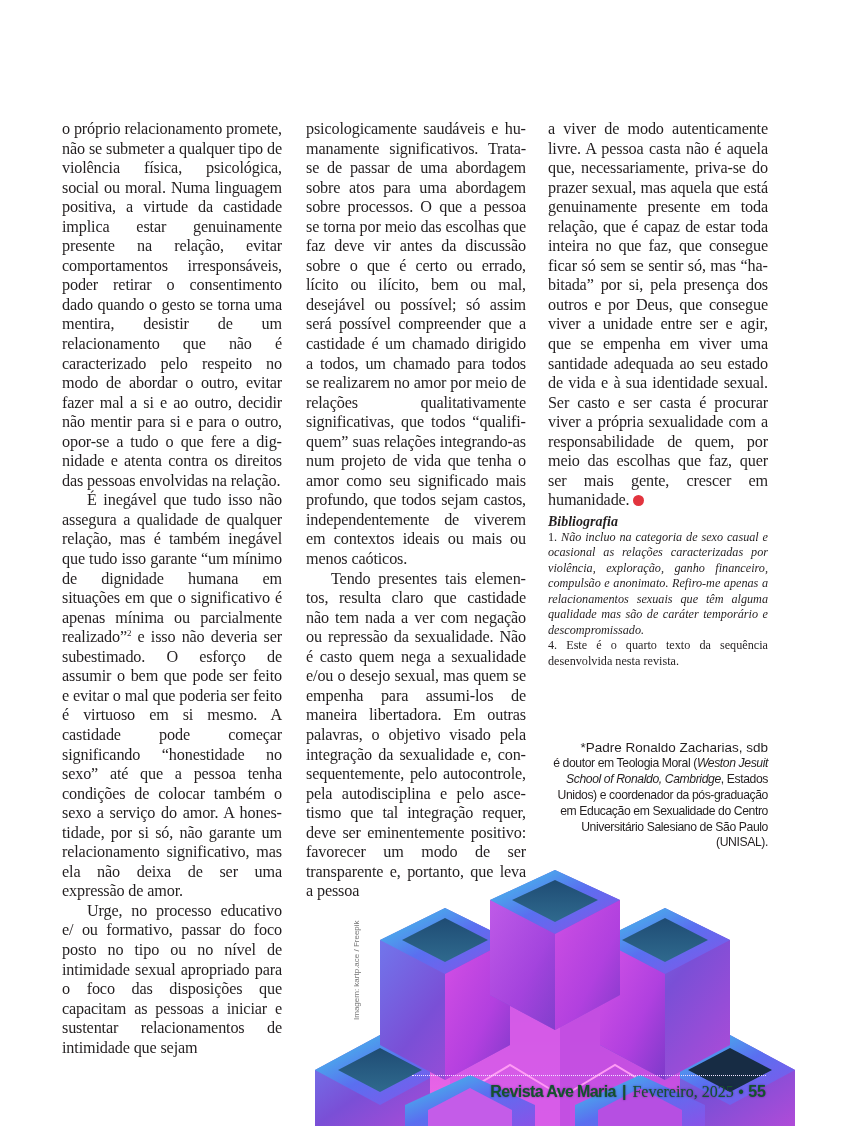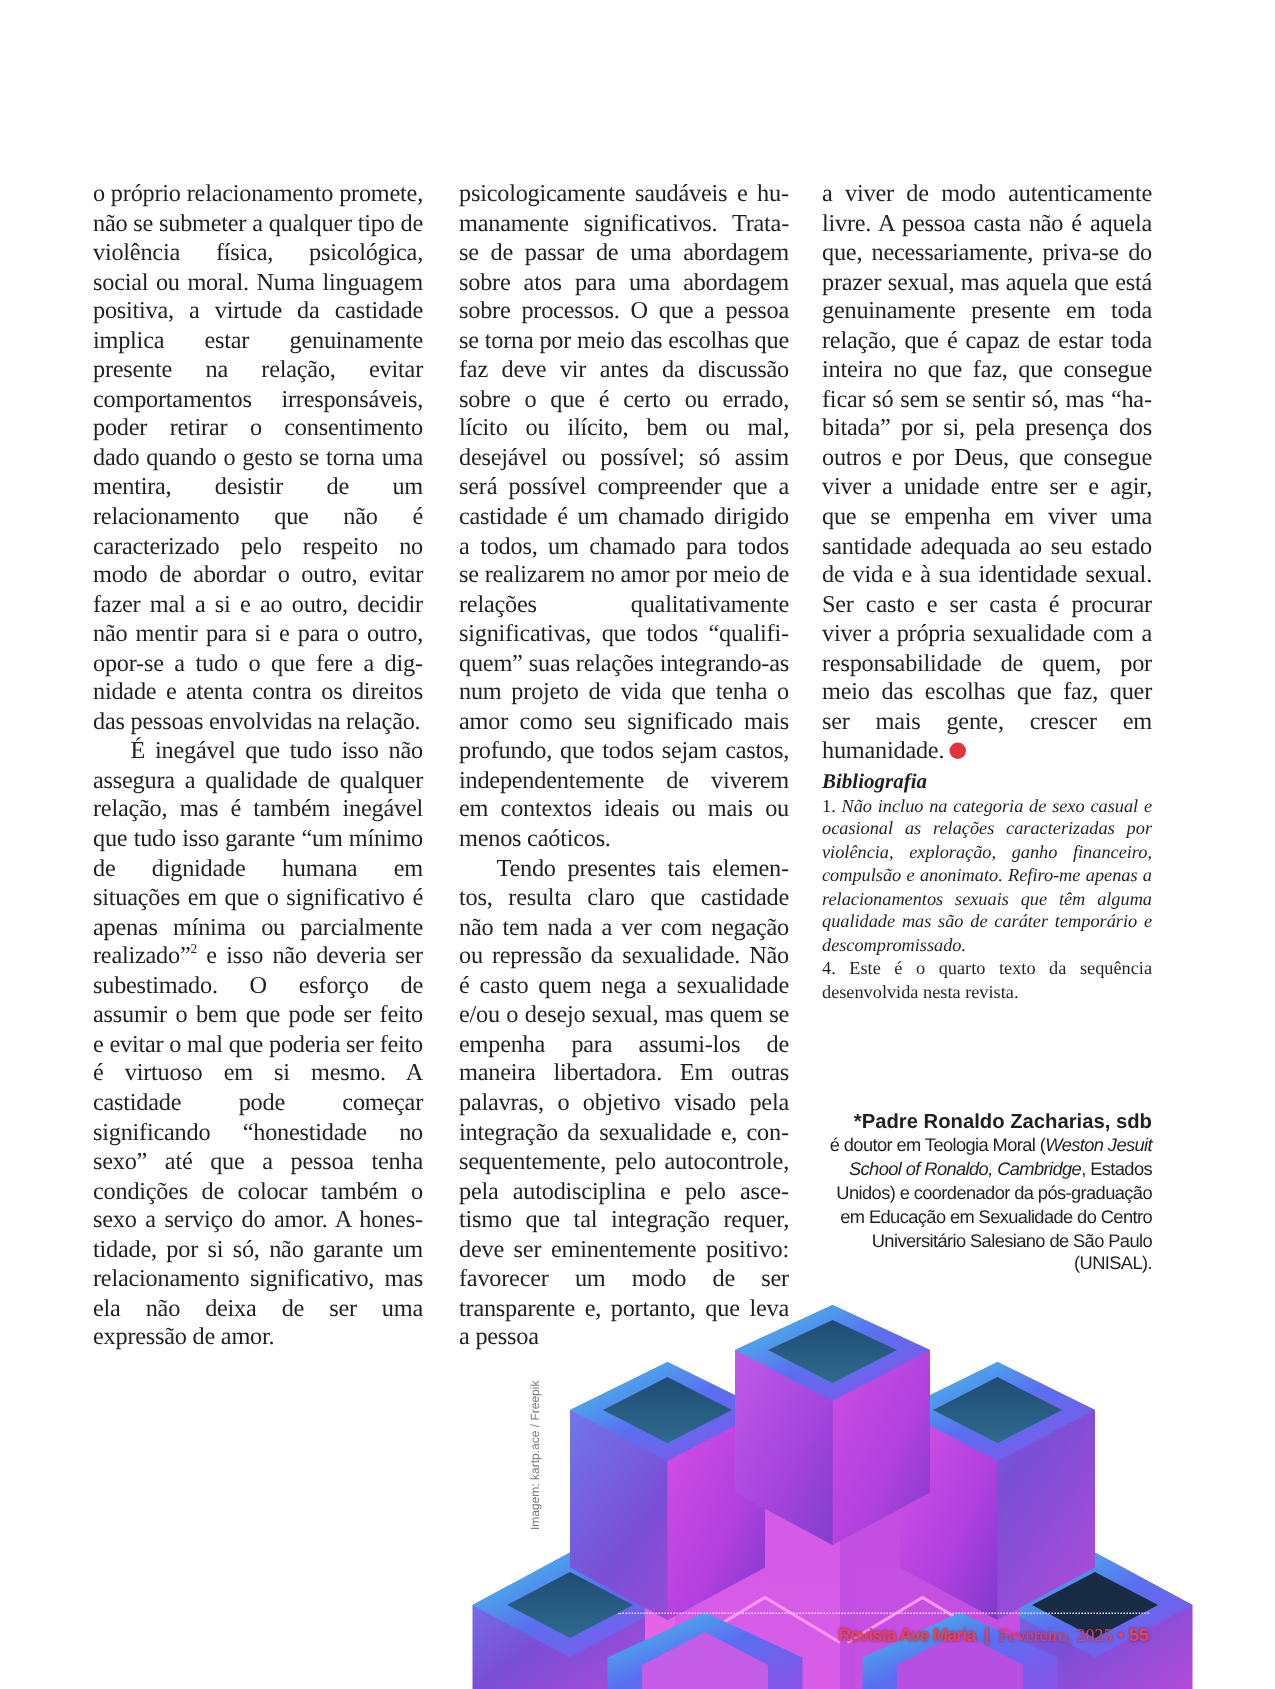--- a/index.html
+++ b/index.html
@@ -29,47 +29,48 @@
     text-align: justify; color: #231f20;
   }
   .biblio h4 { margin: 0; font-weight: bold; font-style: italic; font-size: 14px; }
   .biblio p { margin: 0; }
   .biblio i { font-style: italic; }
   .author {
     position: absolute; left: 548px; top: 740px; width: 220px; text-align: right;
     font-family: "Liberation Sans", "DejaVu Sans", sans-serif; font-size: 12.2px; line-height: 15.9px;
     color: #231f20; letter-spacing: -0.4px;
   }
-  .author .name { font-weight: bold; font-size: 13.5px; letter-spacing: 0; }
+  .author .name { font-weight: normal; font-size: 13.5px; letter-spacing: 0; }
   .art {
     position: absolute; left: 310px; top: 870px; width: 490px; height: 256px; overflow: hidden;
   }
   .credit {
     position: absolute; left: 352px; top: 1020px; transform: rotate(-90deg); transform-origin: left top;
     font-family: "Liberation Sans", "DejaVu Sans", sans-serif; font-size: 8px; color: #777; white-space: nowrap;
   }
   .footer-rule {
     position: absolute; left: 412px; top: 1075px; width: 354px; border-top: 1px dotted #f1e6ff;
   }
   .footer {
     position: absolute; right: 84px; top: 1083px;
-    font-family: "Liberation Sans", "DejaVu Sans", sans-serif; font-size: 12px; color: #ef4444;
+    font-family: "Liberation Sans", "DejaVu Sans", sans-serif; font-size: 16px; color: #14532d;
     white-space: nowrap; text-shadow: 0 0 2px rgba(60,0,90,0.6);
   }
   .footer .mag { font-weight: bold; letter-spacing: -0.6px; }
   .footer .sep { margin: 0 6px; font-weight: bold; }
   .footer .date { font-family: "Liberation Serif", "DejaVu Serif", serif; }
   .footer .pg { font-weight: bold; }
 </style>
 </head>
 <body>
 
 <div id="col1" class="col">
   <p>o próprio relacionamento promete, não se submeter a qualquer tipo de violência física, psicológica, social ou moral. Numa linguagem positiva, a virtude da castidade im­plica estar genuinamente presente na relação, evitar comportamen­tos irresponsáveis, poder retirar o consentimento dado quando o gesto se torna uma mentira, de­sistir de um relacionamento que não é caracterizado pelo respeito no modo de abordar o outro, evitar fazer mal a si e ao outro, decidir não mentir para si e para o outro, opor-se a tudo o que fere a dig­nidade e atenta contra os direitos das pessoas envolvidas na relação.</p>
   <p class="indent"><span>É inegável que tudo isso não assegura a qualidade de qualquer relação, mas é também inegável que tudo isso garante “um mínimo de dignidade humana em situações em que o significativo é apenas mínima ou parcialmente realiza­do”</span><sup>2</sup><span> e isso não deveria ser subesti­mado. O esforço de assumir o bem que pode ser feito e evitar o mal que poderia ser feito é virtuoso em si mesmo. A castidade pode co­meçar significando “honestidade no sexo” até que a pessoa tenha condições de colocar também o sexo a serviço do amor. A hones­tidade, por si só, não garante um relacionamento significativo, mas ela não deixa de ser uma expressão de amor.</span></p>
+  <p class="indent">Urge, no processo educativo e/ ou formativo, passar do foco posto no tipo ou no nível de intimidade sexual apropriado para o foco das disposições que capacitam as pes­soas a iniciar e sustentar relacio­namentos de intimidade que sejam</p>
 </div>
 
 <div id="col2" class="col">
   <p>psicologicamente saudáveis e hu­manamente significativos. Trata-se de passar de uma abordagem sobre atos para uma abordagem sobre processos. O que a pessoa se torna por meio das escolhas que faz deve vir antes da discussão sobre o que é certo ou errado, lícito ou ilícito, bem ou mal, desejável ou possível; só assim será possível compreen­der que a castidade é um chamado dirigido a todos, um chamado para todos se realizarem no amor por meio de relações qualitativamente significativas, que todos “qualifi­quem” suas relações integrando-as num projeto de vida que tenha o amor como seu significado mais profundo, que todos sejam castos, independentemente de viverem em contextos ideais ou mais ou menos caóticos.</p>
   <p class="indent">Tendo presentes tais elemen­tos, resulta claro que castidade não tem nada a ver com negação ou repressão da sexualidade. Não é casto quem nega a sexualidade e/ou o desejo sexual, mas quem se empenha para assumi-los de maneira libertadora. Em outras palavras, o objetivo visado pela integração da sexualidade e, con­sequentemente, pelo autocontrole, pela autodisciplina e pelo asce­tismo que tal integração requer, deve ser eminentemente positivo: favorecer um modo de ser transpa­rente e, portanto, que leva a pessoa</p>
 </div>
 
 <div id="col3" class="col">
   <p><span>a viver de modo autenticamente livre. A pessoa casta não é aquela que, necessariamente, priva-se do prazer sexual, mas aquela que está genuinamente presente em toda relação, que é capaz de estar toda inteira no que faz, que consegue ficar só sem se sentir só, mas “ha­bitada” por si, pela presença dos outros e por Deus, que consegue viver a unidade entre ser e agir, que se empenha em viver uma san­tidade adequada ao seu estado de vida e à sua identidade sexual. Ser casto e ser casta é procurar viver a própria sexualidade com a res­ponsabilidade de quem, por meio das escolhas que faz, quer ser mais gente, crescer em humanidade.</span><span class="end-dot" style="background: rgb(226, 52, 62);"></span></p>
 </div>

